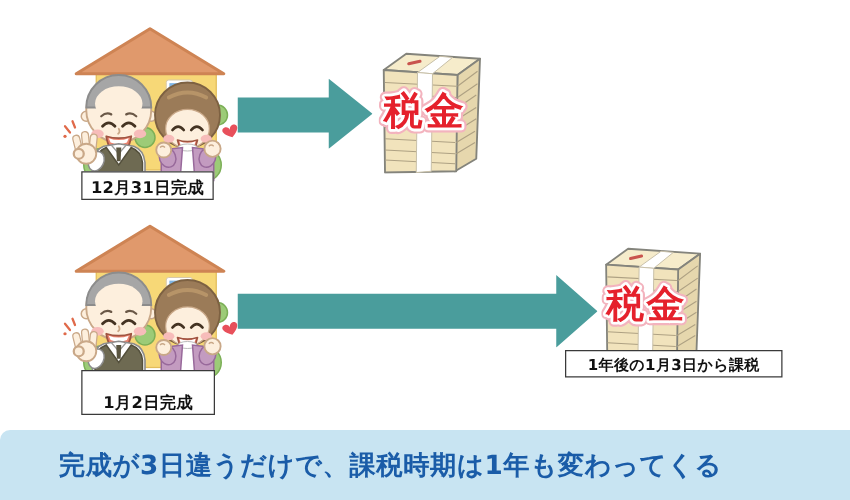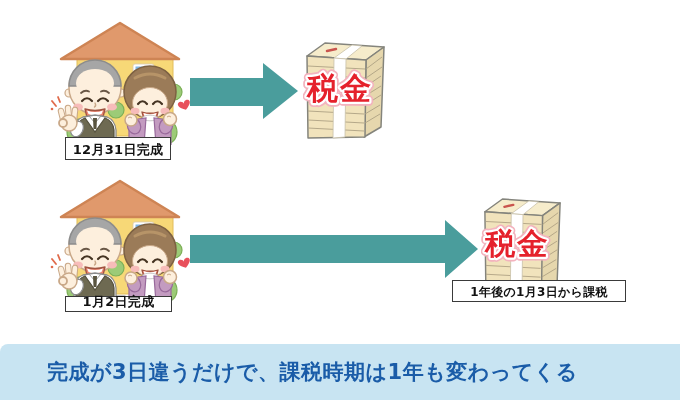--- a/index.html
+++ b/index.html
@@ -139,21 +139,21 @@
 
   <svg class="abs" style="left:303px;top:35px" width="86" height="104" viewBox="0 0 86 104">
       <use href="#bundle"></use>
     </svg>
 
 
   <svg class="abs" style="left:50px;top:178px" width="150" height="125" viewBox="0 0 150 125">
       <use href="#scene"></use>
     </svg>
 
-  <div class="tag small" style="left:65px;top:296px;width:107px;height:16px">
+  <div class="tag small" style="left:65px;top:296px;width:107px;height:36px">
     <span>1月2日完成</span>
   </div>
 
   <svg class="abs" style="left:190px;top:220px" width="288" height="58" viewBox="0 0 288 58">
     <polygon points="0,15 255,15 255,0 288,29 255,58 255,43 0,43" fill="#4A9D9C"></polygon>
   </svg>
 
   <svg class="abs" style="left:481px;top:191px" width="84" height="102" viewBox="0 0 86 104">
       <use href="#bundle"></use>
     </svg>

